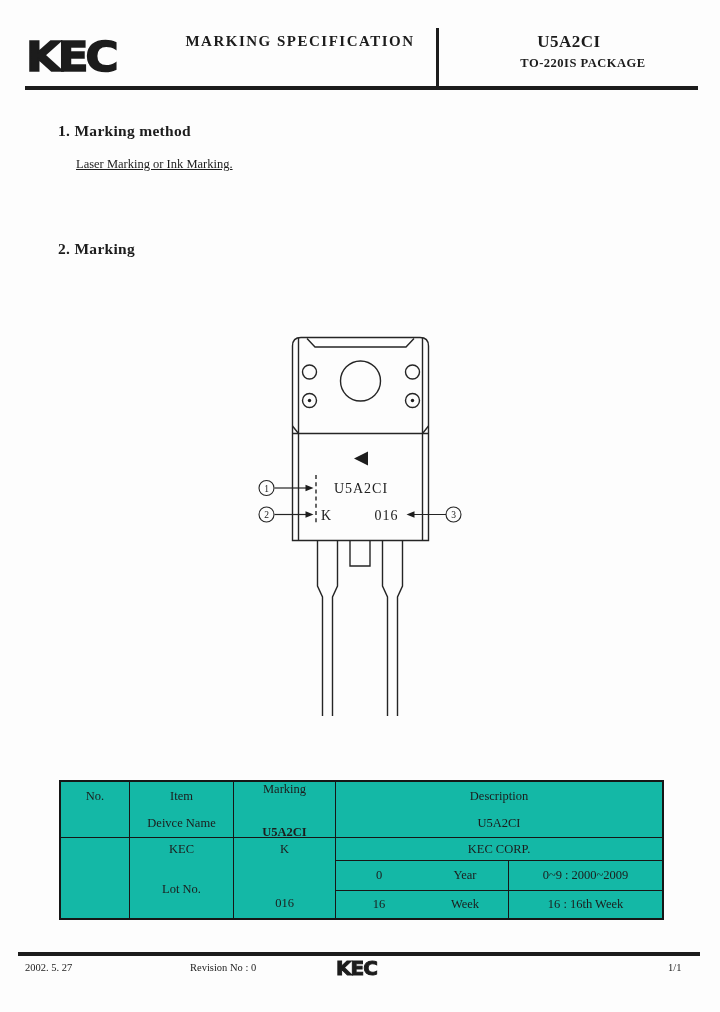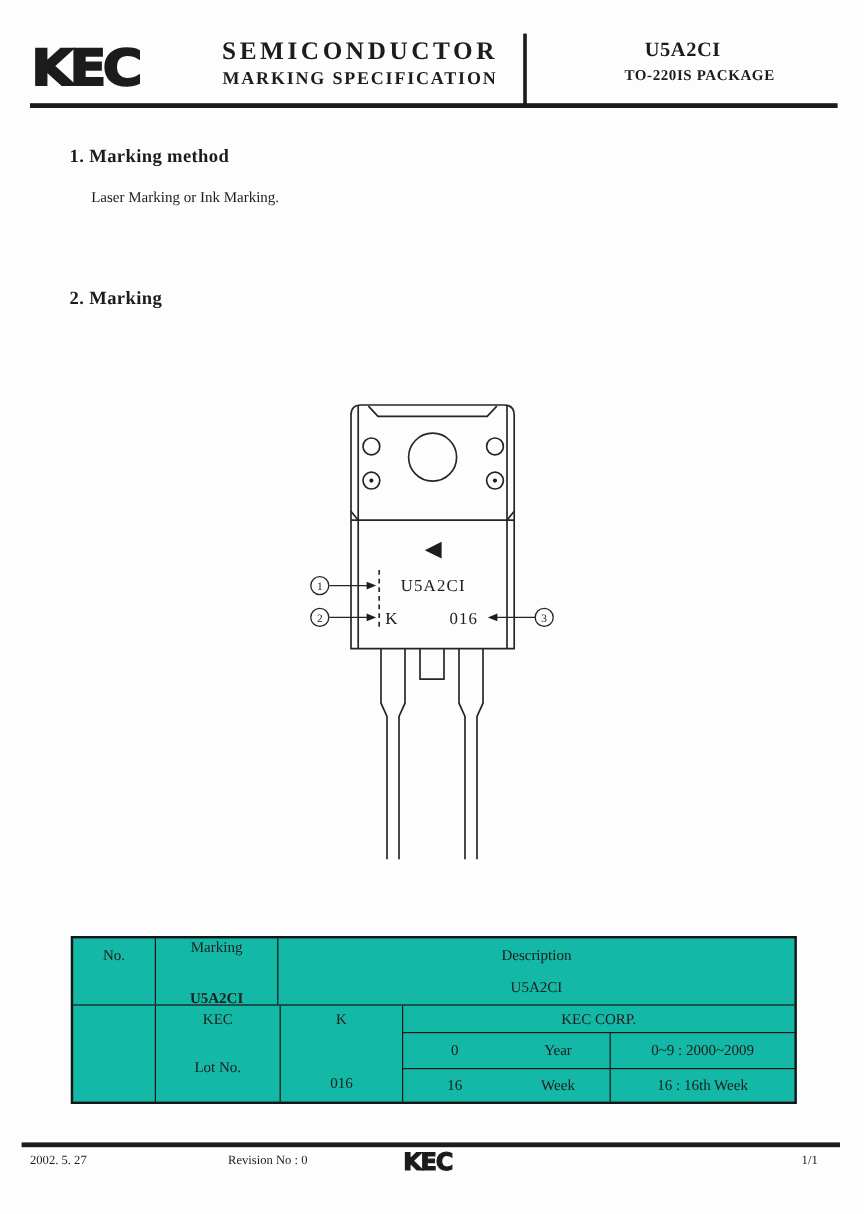--- a/index.html
+++ b/index.html
@@ -21,21 +21,21 @@
   .head-title1 { font-size:21px; font-weight:bold; letter-spacing:3px; white-space:nowrap; }
   .head-title2 { font-size:15px; font-weight:bold; letter-spacing:1.5px; margin-top:3px; white-space:nowrap; }
   .head-vline { left:436px; top:28px; width:3px; height:59px; background:#1c1c1c; }
   .head-right { left:440px; top:32px; width:258px; text-align:center; }
   .head-part { font-size:17px; font-weight:bold; letter-spacing:0.5px; }
   .head-pkg  { font-size:12.5px; font-weight:bold; letter-spacing:0.5px; margin-top:4px;padding-left:28px; }
   .head-rule { left:25px; top:86px; width:673px; height:4px; background:#1c1c1c; }
   
   .sec-head { font-size:15.5px; font-weight:bold; letter-spacing:0.3px; }
   .sec1 { left:58px; top:122px; }
-  .sec1-body { left:76px; top:157px; font-size:12.5px; }
+  .sec1-body { left:76px; top:157px; font-size:12.5px;text-decoration:underline; }
   .sec2 { left:58px; top:240px; }
   
   .spec-table {
     left:59px; top:780px; width:605px; height:140px;
     border:2px solid #161616; display:flex; flex-direction:column;
     font-size:12.5px; background:#14b8a6;
   }
   .trowA { height:56px; border-bottom:1.5px solid #161616; display:flex; }
   .trowB { flex:1; display:flex; }
   .cA { width:69px; }
@@ -63,21 +63,20 @@
   .diagram { left:228px; top:330px; }
   .diagram text { font-family:"Liberation Serif","DejaVu Serif",serif; fill:#202020; }
 </style>
 </head>
 <body>
 
 <div class="page">
 
   <div class="abs logo logo-head">KEC</div>
   <div class="abs head-center">
-    <div class="head-title1">SEMICONDUCTOR</div>
     <div class="head-title2">MARKING SPECIFICATION</div>
   </div>
   <div class="abs head-vline"></div>
   <div class="abs head-right">
     <div class="head-part">U5A2CI</div>
     <div class="head-pkg">TO-220IS PACKAGE</div>
   </div>
   <div class="abs head-rule"></div>
 
   <div class="abs sec-head sec1">1. Marking method</div>
@@ -137,20 +136,24 @@
     <text x="266.5" y="518" font-size="9.5" text-anchor="middle">2</text>
     <text x="453.5" y="518" font-size="9.5" text-anchor="middle">3</text>
   </svg>
 
   <div class="abs spec-table">
     <div class="trowA">
       <div class="cA vcell">
         <div class="cline1">No.</div>
         <div class="cline2"></div>
       </div>
+      <div class="cB vcell">
+        <div class="cline1">Item</div>
+        <div class="cline2">Deivce Name</div>
+      </div>
       <div class="cC vcell">
         <div class="cline1">Marking</div>
         <div class="cline2 bold">U5A2CI</div>
       </div>
       <div class="cD vcell">
         <div class="cline1">Description</div>
         <div class="cline2">U5A2CI</div>
       </div>
     </div>
     <div class="trowB">

